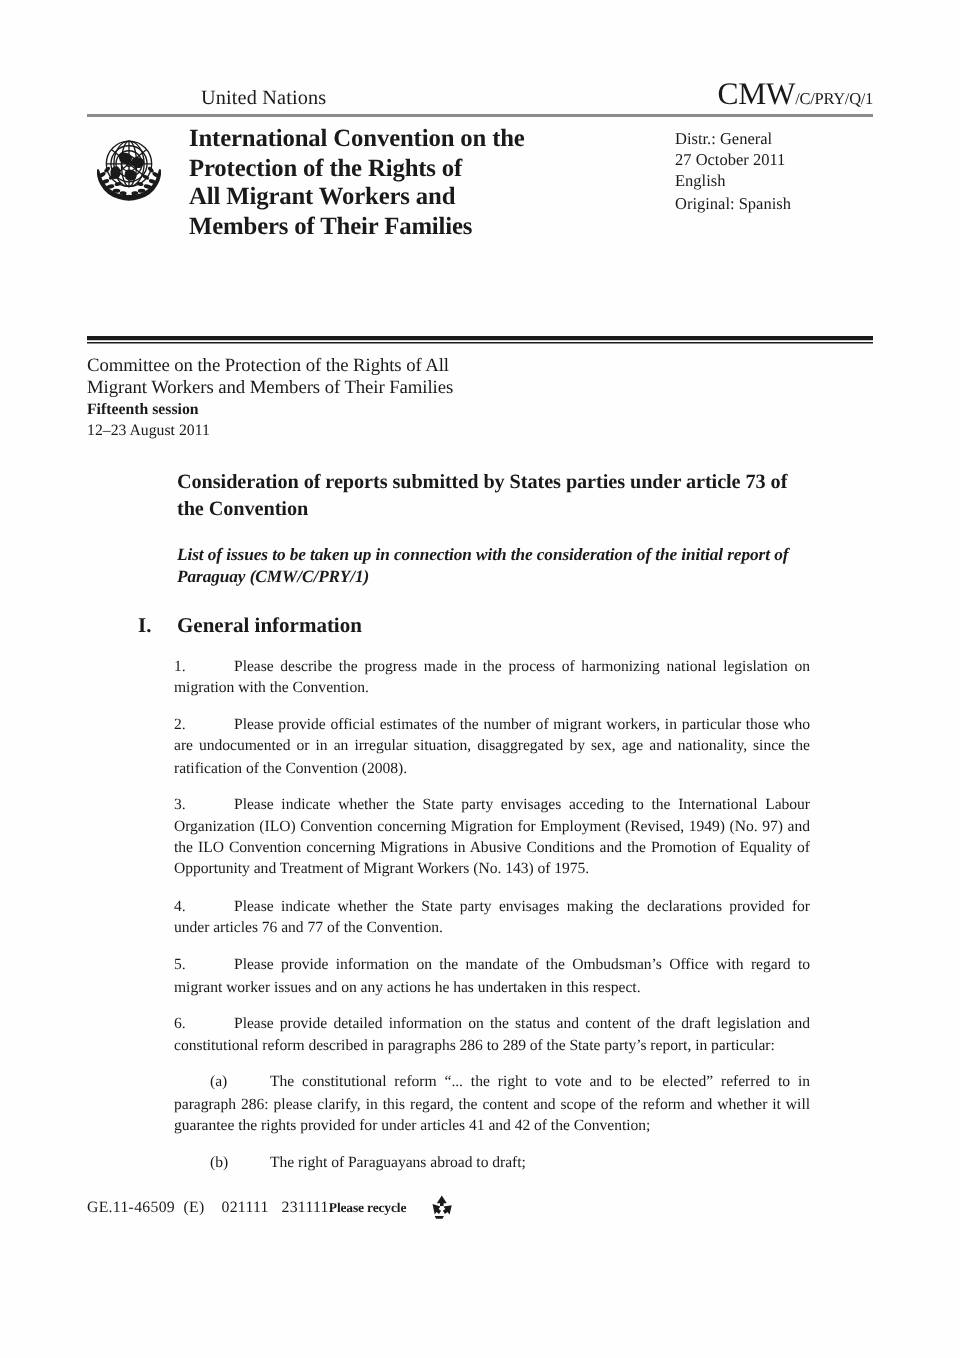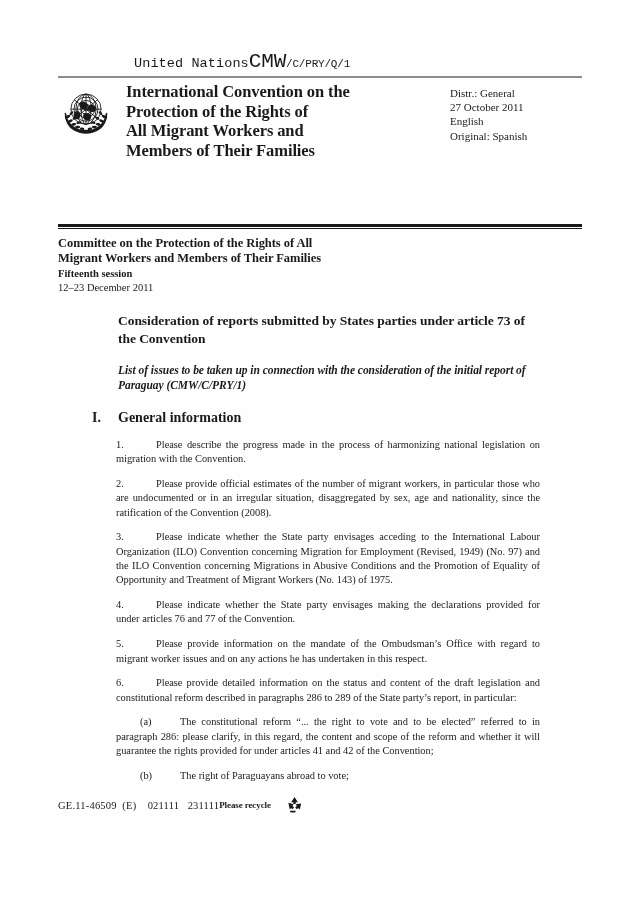--- a/index.html
+++ b/index.html
@@ -25,22 +25,22 @@
   
   .masthead {
     position: absolute;
     left: 58px;
     top: 50px;
     width: 524px;
   }
   .masthead-row1 {
     display: flex;
     align-items: baseline;
+    justify-content: space-between;
     height: 22px;
-    font-family: Liberation Mono, monospace;
   }
   .un-label {
     font-size: 13.5px;
     letter-spacing: 0.1px;
     padding-left: 76px;
   }
   .symbol {
     white-space: nowrap;
     text-align: right;
   }
@@ -121,21 +121,21 @@
 
   
   .committee {
     position: absolute;
     left: 58px;
     top: 236px;
     width: 524px;
   }
   .committee-name {
     font-size: 12.5px;
-    font-weight: bold;
+    font-weight: normal;
     line-height: 15.2px;
     letter-spacing: -0.05px;
   }
   .session {
     font-size: 10.5px;
     font-weight: bold;
     line-height: 13.5px;
     margin-top: 1px;
   }
   .session-dates {
@@ -328,40 +328,40 @@
     <div class="gap"></div>
     <div class="thin"></div>
   </div>
 
   <div class="committee">
     <div class="committee-name">
       <div>Committee on the Protection of the Rights of All</div>
       <div>Migrant Workers and Members of Their Families</div>
     </div>
     <div class="session">Fifteenth session</div>
-    <div class="session-dates">12–23 December 2011</div>
+    <div class="session-dates">12–23 August 2011</div>
   </div>
 
   <div class="h-main">Consideration of reports submitted by States parties under article 73 of the Convention</div>
   <div class="h-sub">List of issues to be taken up in connection with the consideration of the initial report of Paraguay (CMW/C/PRY/1)</div>
 
   <div class="section-head">
     <span class="section-num">I.</span>
     <span>General information</span>
   </div>
 
   <div class="body-col" id="body-col">
       <p class="para"><span class="num">1.</span><span>Please describe the progress made in the process of harmonizing national legislation on migration with the Convention.</span></p>
       <p class="para"><span class="num">2.</span><span>Please provide official estimates of the number of migrant workers, in particular those who are undocumented or in an irregular situation, disaggregated by sex, age and nationality, since the ratification of the Convention (2008).</span></p>
       <p class="para"><span class="num">3.</span><span>Please indicate whether the State party envisages acceding to the International Labour Organization (ILO) Convention concerning Migration for Employment (Revised, 1949) (No. 97) and the ILO Convention concerning Migrations in Abusive Conditions and the Promotion of Equality of Opportunity and Treatment of Migrant Workers (No. 143) of 1975.</span></p>
       <p class="para"><span class="num">4.</span><span>Please indicate whether the State party envisages making the declarations provided for under articles 76 and 77 of the Convention.</span></p>
       <p class="para"><span class="num">5.</span><span>Please provide information on the mandate of the Ombudsman’s Office with regard to migrant worker issues and on any actions he has undertaken in this respect.</span></p>
       <p class="para"><span class="num">6.</span><span>Please provide detailed information on the status and content of the draft legislation and constitutional reform described in paragraphs 286 to 289 of the State party’s report, in particular:</span></p>
       <p class="para sub"><span class="num">(a)</span><span>The constitutional reform “... the right to vote and to be elected” referred to in paragraph 286: please clarify, in this regard, the content and scope of the reform and whether it will guarantee the rights provided for under articles 41 and 42 of the Convention;</span></p>
-      <p class="para sub"><span class="num">(b)</span><span>The right of Paraguayans abroad to vote;</span></p>
+      <p class="para sub"><span class="num">(b)</span><span>The right of Paraguayans abroad to draft;</span></p>
     </div>
 
   <div class="footer">
     <div class="footer-code">GE.11-46509  (E)    021111   231111</div>
     <div class="recycle">
       <span class="recycle-text">Please recycle</span>
       <svg class="recycle-mark" viewBox="0 0 40 38">
         <g fill="#1a1a1a">
           <path d="M19 2 L26 13 L21.5 13 L21.5 17 L16.5 17 L16.5 13 L12 13 Z"></path>
           <path d="M6 14 L17 17.5 L14.5 21 L18 23.5 L15 28 L11.5 25.5 L9 29 Z"></path>

